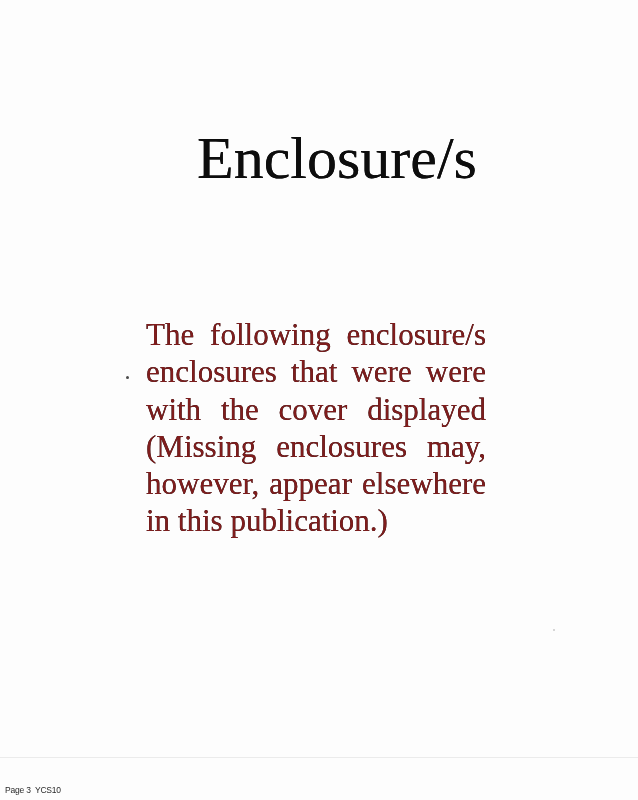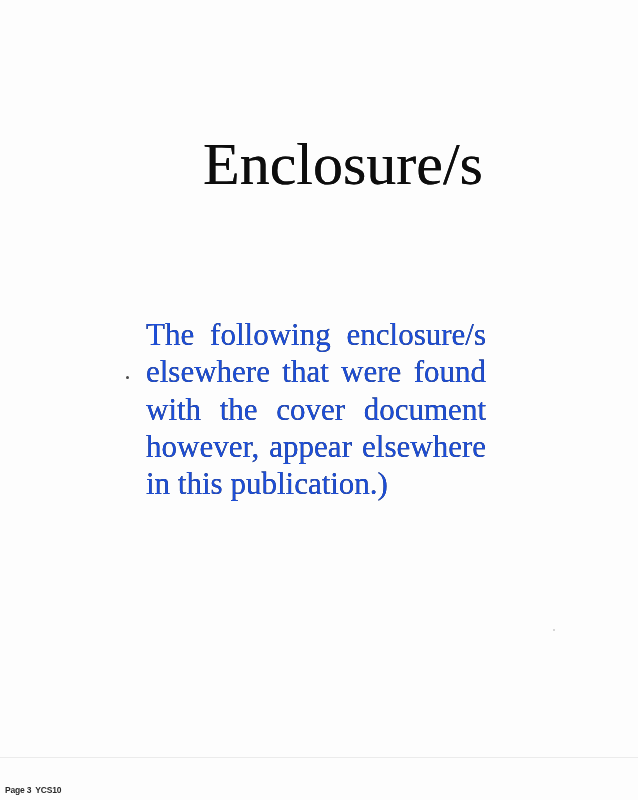--- a/index.html
+++ b/index.html
@@ -13,36 +13,36 @@
     height: 800px;
     background: #fdfdfd;
     overflow: hidden;
     font-family: "Liberation Serif", serif;
     color: #0d0d0d;
   }
   .title {
     position: absolute;
     top: 128px;
     left: 197px;
-    margin: 6px;
+    margin: 0;
     font-size: 60px;
     line-height: 60px;
     font-weight: 400;
     white-space: nowrap;
     color: #0d0d0d;
     text-shadow: 0 0 0.5px #0d0d0d;
   }
   .body-block {
     position: absolute;
     top: 316px;
     left: 146px;
     width: 340px;
     font-size: 31px;
     line-height: 37.3px;
-    color: #1d4ed8;
+    color: #7f1d1d;
     text-shadow: 0 0 0.5px #0d0d0d;
   }
   .body-line {
     text-align: justify;
     text-align-last: justify;
   }
   .body-line.last {
     text-align: center;
     text-align-last: left;
   }
@@ -71,39 +71,40 @@
     width: 638px;
     height: 1px;
     background: #ebebeb;
   }
   .footer {
     position: absolute;
     left: 5px;
     top: 785px;
     font-family: "Liberation Sans", sans-serif;
     font-size: 8.5px;
-    font-weight: 700;
+    font-weight: 400;
     letter-spacing: -0.2px;
     color: #2a2a2a;
     white-space: pre;
   }
 </style>
 </head>
 <body>
 
 <div class="page">
 
   <h1 class="title">Enclosure/s</h1>
 
   <div class="artifact-dot-left"></div>
 
   <div class="body-block">
     <div class="body-line">The following enclosure/s</div>
-    <div class="body-line">elsewhere that were found</div>
-    <div class="body-line">with the cover document</div>
+    <div class="body-line">enclosures that were were</div>
+    <div class="body-line">with the cover displayed</div>
+    <div class="body-line">(Missing enclosures may,</div>
     <div class="body-line">however, appear elsewhere</div>
     <div class="body-line last">in this publication.)</div>
   </div>
 
   <div class="artifact-dot-right"></div>
 
   <div class="footer-rule"></div>
 
   <div class="footer">Page 3  YCS10</div>
 

